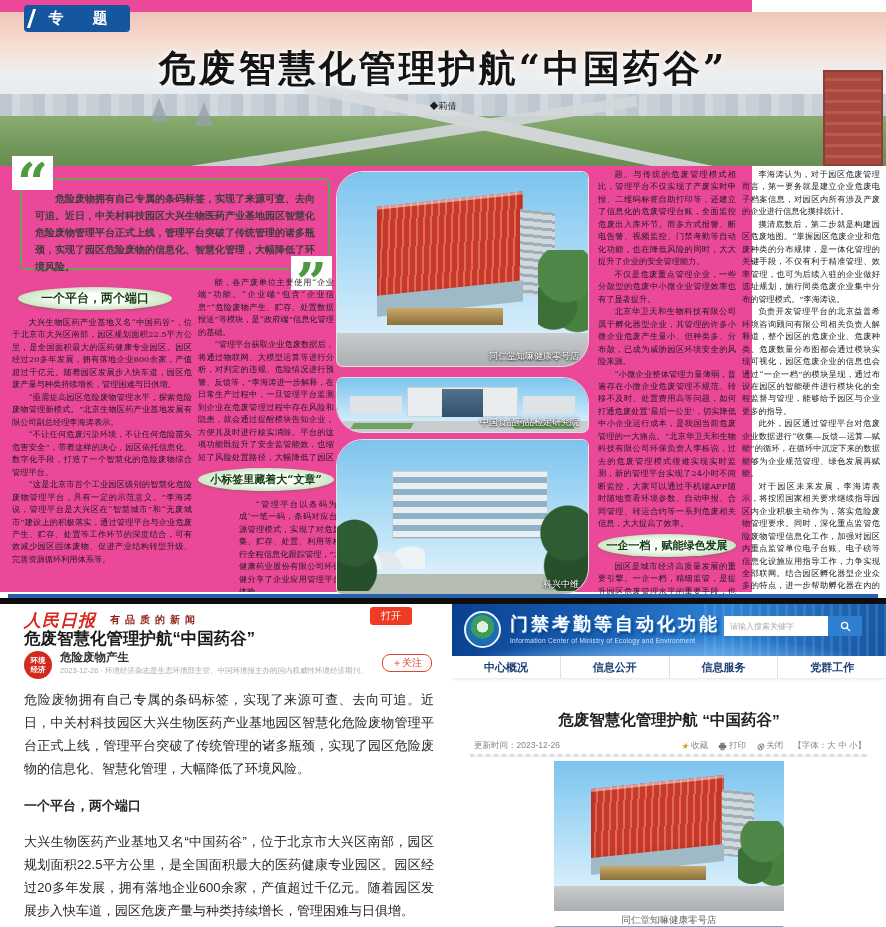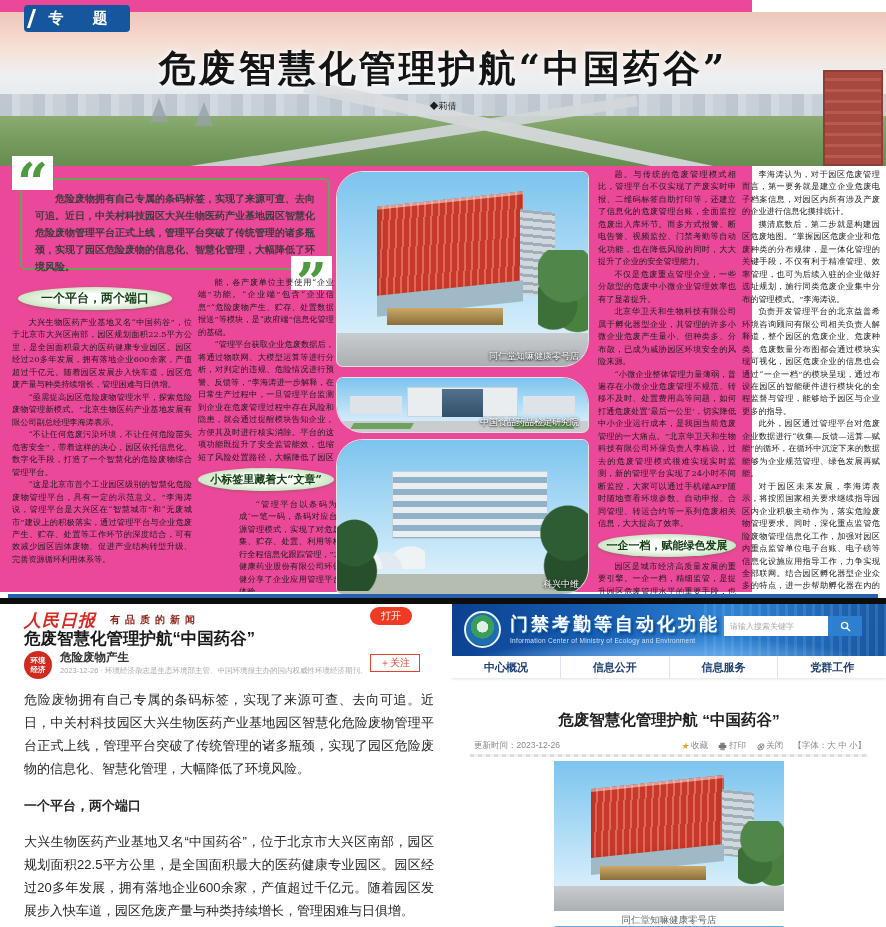--- a/index.html
+++ b/index.html
@@ -100,28 +100,28 @@
 
   .news-divider { position:absolute; left:8px; top:594px; width:870px; height:4px; background:#2761ad; }
   .black-gap { position:absolute; left:0; top:598px; width:886px; height:6px; background:#0d0d0d; }
 
   
   .pd-panel { position:absolute; left:0; top:604px; width:450px; height:323px; background:#fff; overflow:hidden; }
   .pd-logo { position:absolute; left:24px; top:5px; font-family:"DejaVu Serif",serif; font-weight:900;
     font-style:italic; font-size:17px; color:#d6281e; letter-spacing:1px; }
   .pd-tagline { position:absolute; left:110px; top:9px; font-size:10px; font-weight:bold; color:#8c1f16; letter-spacing:5px; }
   .pd-open { position:absolute; left:370px; top:3px; width:42px; height:18px; background:#ef3b24; color:#fff;
-    font-size:10px; border:none; border-radius:9px; display:flex; align-items:center; justify-content:center; cursor:pointer; }
+    font-size:10px; border:none; border-radius:3px; display:flex; align-items:center; justify-content:center; cursor:pointer; }
   .pd-title { position:absolute; left:24px; top:24px; width:400px; font-size:16.5px; font-weight:bold; color:#1a1a1a; }
   .pd-avatar { position:absolute; left:24px; top:47px; width:28px; height:28px; border-radius:50%; background:#d12a1f;
     color:#fff; font-size:7.5px; line-height:1.2; display:flex; flex-direction:column; align-items:center; justify-content:center; font-weight:bold; }
   .pd-account { position:absolute; left:60px; top:46px; font-size:11.5px; font-weight:bold; color:#333; }
   .pd-meta { position:absolute; left:60px; top:62px; width:312px; font-size:7.5px; color:#aaa; white-space:nowrap; overflow:hidden; }
-  .pd-follow { position:absolute; left:370px; top:50px; height:18px; padding:0 9px; border:1px solid #e0442e; color:#e0442e;
-    background:#fff; border-radius:0; font-size:10px; display:flex; align-items:center; cursor:pointer; }
+  .pd-follow { position:absolute; left:382px; top:50px; height:18px; padding:0 9px; border:1px solid #e0442e; color:#e0442e;
+    background:#fff; border-radius:8px; font-size:10px; display:flex; align-items:center; cursor:pointer; }
   .pd-body { position:absolute; left:24px; top:84px; width:410px; height:239px; overflow:hidden;
     font-size:13px; line-height:1.78; color:#262626; text-align:justify; }
   .pd-body p { margin:0 0 13px; }
   .pd-subhead { font-weight:bold; }
 
   
   .gov-panel { position:absolute; left:452px; top:604px; width:434px; height:323px; background:#fff; overflow:hidden; }
   .gov-banner { position:absolute; left:0; top:0; width:434px; height:52px; overflow:hidden;
     background:linear-gradient(105deg,#0b3f8f 0%,#1a63b8 38%,#2f83d4 62%,#16549f 100%); }
   .gov-banner::after { content:''; position:absolute; left:-10%; bottom:-70%; width:120%; height:110%;

